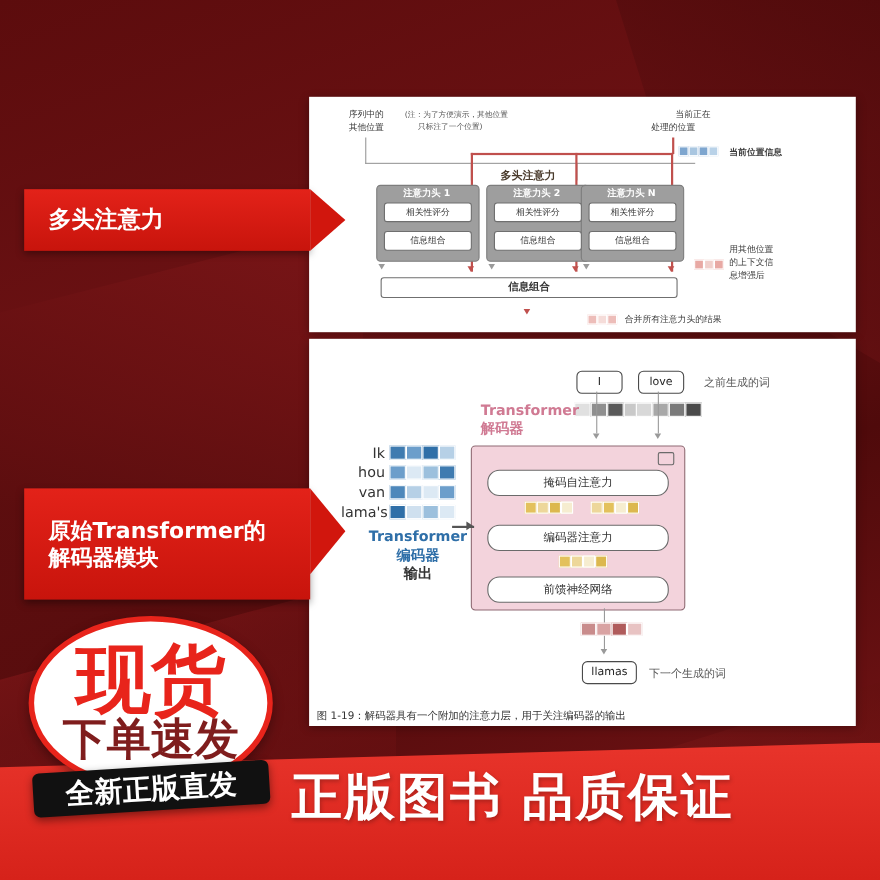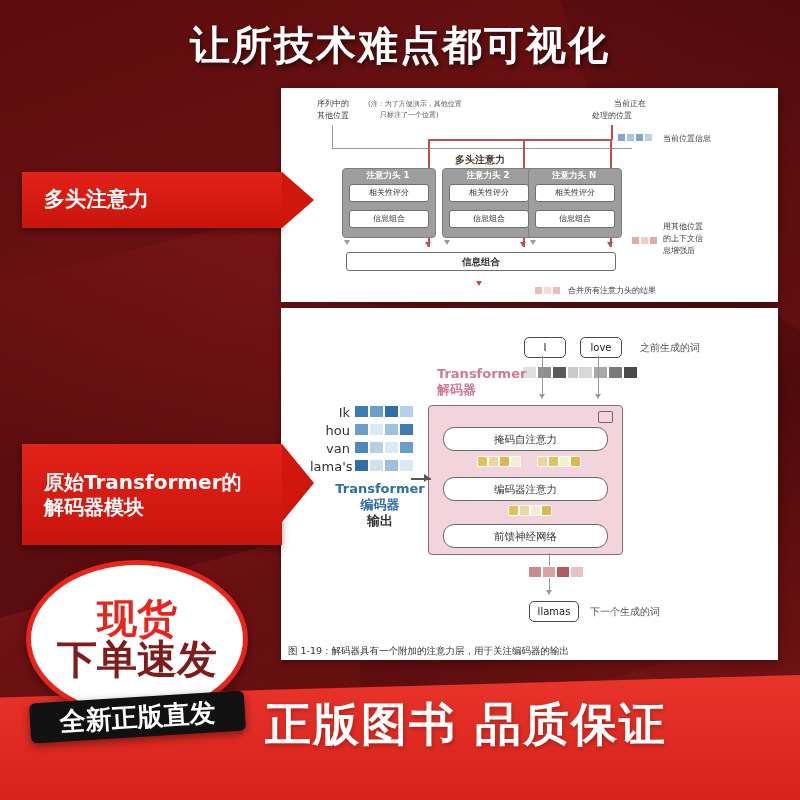--- a/index.html
+++ b/index.html
@@ -66,21 +66,21 @@
   .encLbl{position:absolute;font-size:13px;text-align:right;color:#333;font-family:"DejaVu Sans",sans-serif;line-height:13px;}
   .pinkLbl{position:absolute;color:#d07a93;font-weight:bold;font-family:"DejaVu Sans",sans-serif;}
   .blueLbl{position:absolute;color:#2f6fa8;font-weight:bold;font-family:"DejaVu Sans",sans-serif;text-align:center;}
   .caption{position:absolute;left:288px;top:645px;width:490px;font-size:9.5px;color:#333;
     font-family:"DejaVu Sans",sans-serif;overflow:hidden;height:13px;}
 
   
   #circle{position:absolute;left:26px;top:560px;width:212px;height:148px;border-radius:50%;
     background:#fff;border:5px solid #e8241b;display:flex;flex-direction:column;
     align-items:center;justify-content:center;box-shadow:0 4px 10px rgba(0,0,0,.35);}
-  #circle .l1{font-size:40px;font-weight:bold;color:#e8241b;line-height:.98;font-family:"DejaVu Sans",sans-serif;}
+  #circle .l1{font-size:68px;font-weight:bold;color:#e8241b;line-height:.98;font-family:"DejaVu Sans",sans-serif;}
   #circle .l2{font-size:40px;font-weight:bold;color:#7f1d1d;line-height:1;font-family:"DejaVu Sans",sans-serif;}
   #blackTag{position:absolute;left:30px;top:697px;width:215px;height:40px;background:#111;border-radius:6px;
     transform:rotate(-3.5deg);display:flex;align-items:center;justify-content:center;
     color:#fff;font-size:26px;font-weight:bold;font-family:"DejaVu Sans",sans-serif;
     box-shadow:0 3px 8px rgba(0,0,0,.45);}
   #bottomBar{position:absolute;left:0;top:675px;width:800px;height:125px;
     background:linear-gradient(180deg,#e8342b 0%,#d6221a 100%);clip-path:polygon(0 18%,100% 0,100% 100%,0 100%);}
   #bottomText{position:absolute;left:265px;top:690px;width:535px;height:70px;
     display:flex;align-items:center;color:#fff;font-size:46px;font-weight:bold;
     letter-spacing:2px;font-family:"DejaVu Sans",sans-serif;text-shadow:1px 2px 4px rgba(0,0,0,.25);}
@@ -88,21 +88,20 @@
 </head>
 <body>
 
 <div id="root">
   <div class="facet f1"></div>
   <div class="facet f2"></div>
   <div class="facet f3"></div>
   <div class="facet f4"></div>
   <div class="facet f5"></div>
 
-  <div class="headline">让所技术难点都可视化</div>
 
   <div class="panel" id="panelA"></div>
 
   <div class="dg tiny" style="left:305px;top:99px;width:56px;text-align:center;">序列中的</div>
   <div class="dg tiny" style="left:305px;top:111px;width:56px;text-align:center;">其他位置</div>
   <div class="dg tiny2" style="left:368px;top:100px;width:160px;">(注：为了方便演示，其他位置</div>
   <div class="dg tiny2" style="left:380px;top:111px;width:160px;">只标注了一个位置)</div>
   <div class="dg tiny" style="left:578px;top:99px;width:68px;text-align:right;">当前正在</div>
   <div class="dg tiny" style="left:578px;top:111px;width:68px;text-align:center;">处理的位置</div>
 
@@ -117,21 +116,21 @@
   <div class="redline" style="left:523px;top:139px;width:1.5px;height:108px;"></div>
   <div class="redline" style="left:610px;top:139px;width:1.5px;height:108px;"></div>
   <div class="redline" style="left:611px;top:125px;width:1.5px;height:15px;"></div>
 
   <div class="sw" style="left:617px;top:133px;">
     <i style="background:#7ea6cf"></i>
       <i style="background:#a9c6e0"></i>
       <i style="background:#7ea6cf"></i>
       <i style="background:#b9d2e8"></i>
   </div>
-  <div class="dg tiny" style="left:663px;top:134px;width:110px;">当前位置信息</div>
+  <div class="dg tiny" style="left:663px;top:134px;width:110px;font-weight:bold;">当前位置信息</div>
 
   <div id="mhaBox"></div>
   <div class="dg" id="mhaTitle">多头注意力</div>
 
   <div class="head" style="left:342px;"></div>
   <div class="head" style="left:442px;"></div>
   <div class="head" style="left:528px;"></div>
 
   <div class="dg headLbl" style="left:342px;">注意力头 1</div>
   <div class="dg headLbl" style="left:442px;">注意力头 2</div>

